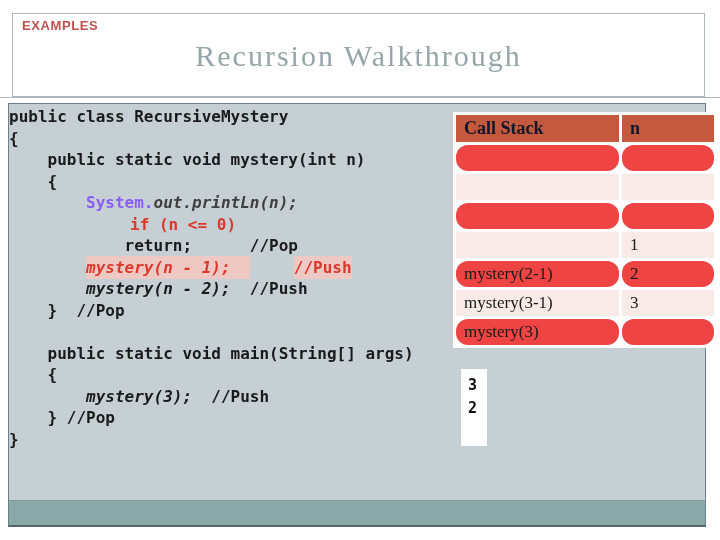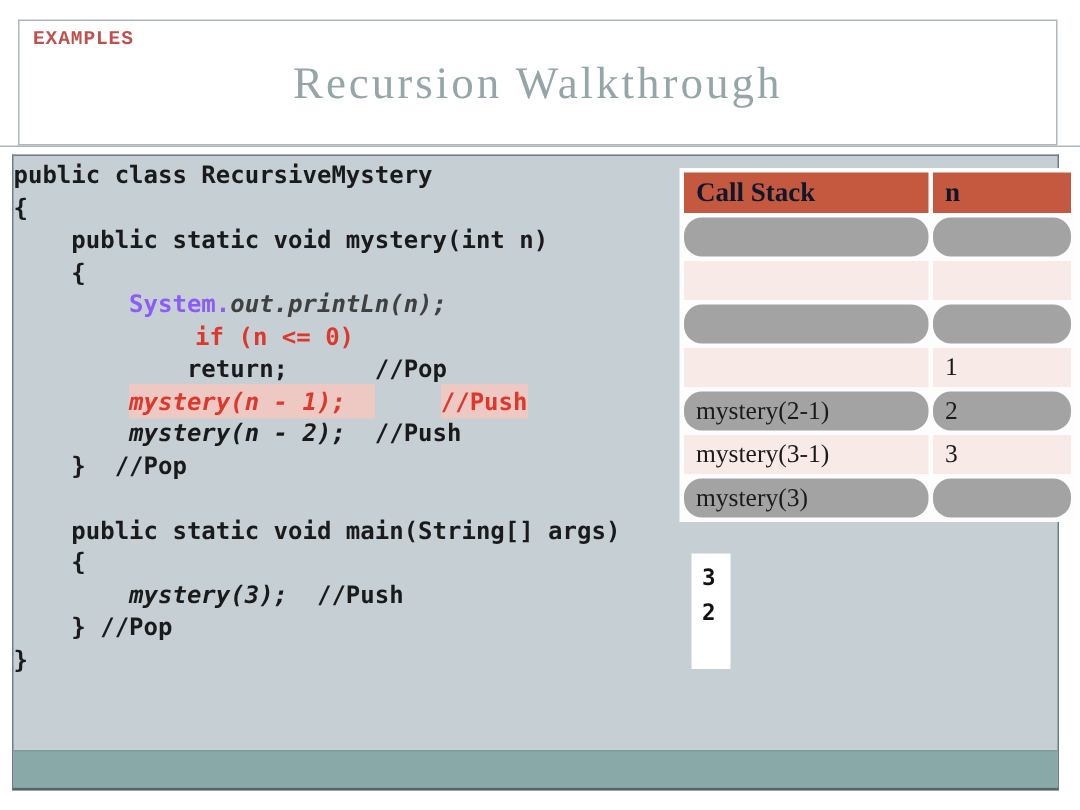--- a/index.html
+++ b/index.html
@@ -10,21 +10,21 @@
   }
   .slide{position:absolute;inset:0;}
 
   
   .header-box{
     position:absolute;left:12px;top:13px;width:693px;height:84px;
     background:#ffffff;border:1px solid #aeb7bc;box-sizing:border-box;
   }
   .kicker{
     position:absolute;left:9px;top:4px;
-    font-size:13px;font-weight:bold;color:#c0504d;letter-spacing:.6px;font-family:Liberation Mono, monospace;
+    font-size:13px;font-weight:bold;color:#c0504d;letter-spacing:.6px;
   }
   .slide-title{
     position:absolute;left:0;right:0;top:25px;text-align:center;
     font-family:"Liberation Serif","DejaVu Serif",serif;
     font-size:30px;color:#96a6a8;letter-spacing:2px;font-weight:normal;margin:0;
   }
   .header-underline{
     position:absolute;left:0;top:97px;width:720px;height:1px;background:#aeb7bc;
   }
 
@@ -64,21 +64,21 @@
     font-family:"Liberation Serif","DejaVu Serif",serif;
   }
   .stack-table th{
     width:155px;height:27px;background:#c4593f;color:#0f172a;
     font-size:18px;font-weight:bold;text-align:left;padding:0 0 0 8px;
   }
   .stack-table th.col-n{width:84px;}
   .stack-table td{
     height:26px;font-size:17px;color:#1a1a1a;padding:0 0 0 8px;text-align:left;
   }
-  .row-dark td{background:#a3a3a3;border-radius:12px;}
+  .row-dark td{background:#ef4444;border-radius:12px;}
   .row-light td{background:#f8ebe7;}
 
   
   .output-box{
     position:absolute;left:461px;top:369px;width:26px;height:77px;
     background:#ffffff;box-sizing:border-box;padding:5px 0 0 7px;
     font-family:"DejaVu Sans Mono","Liberation Mono",monospace;
     font-size:15px;font-weight:bold;color:#111111;line-height:23px;
   }
 </style>

